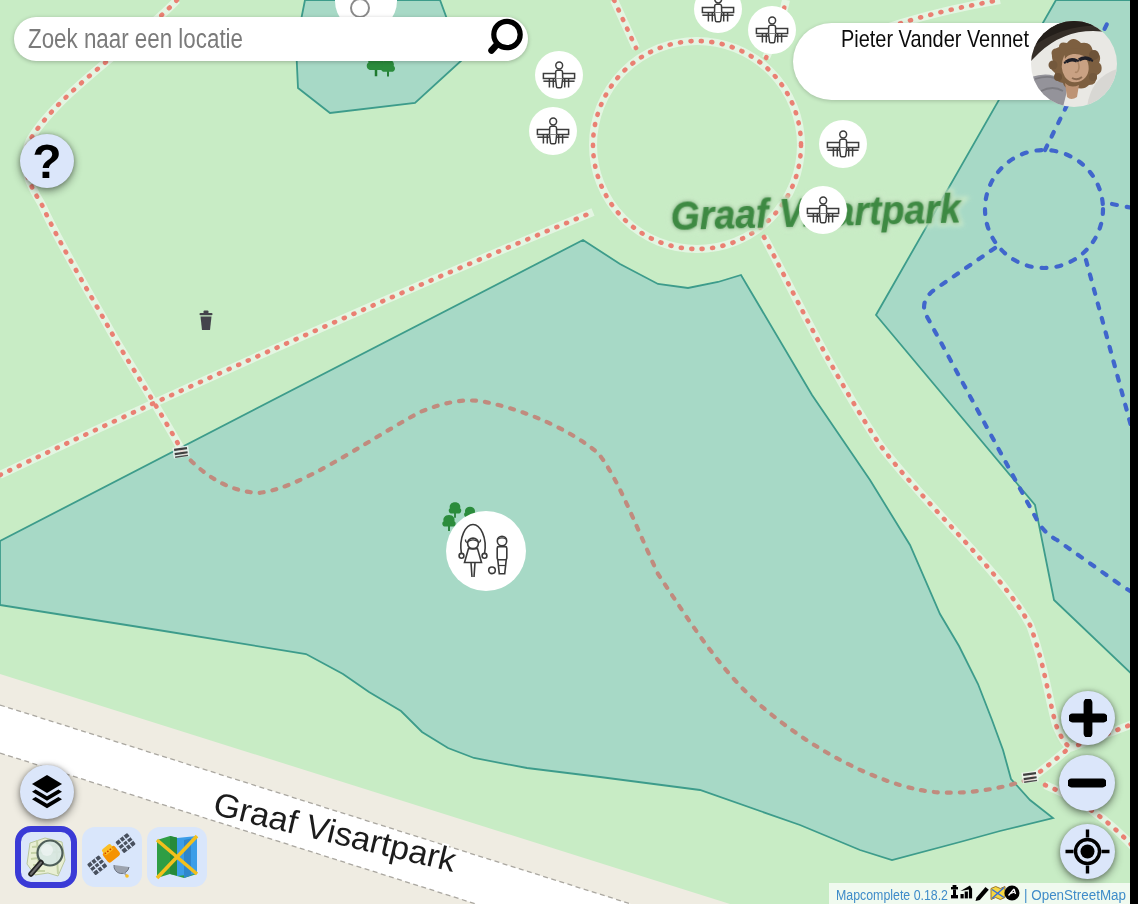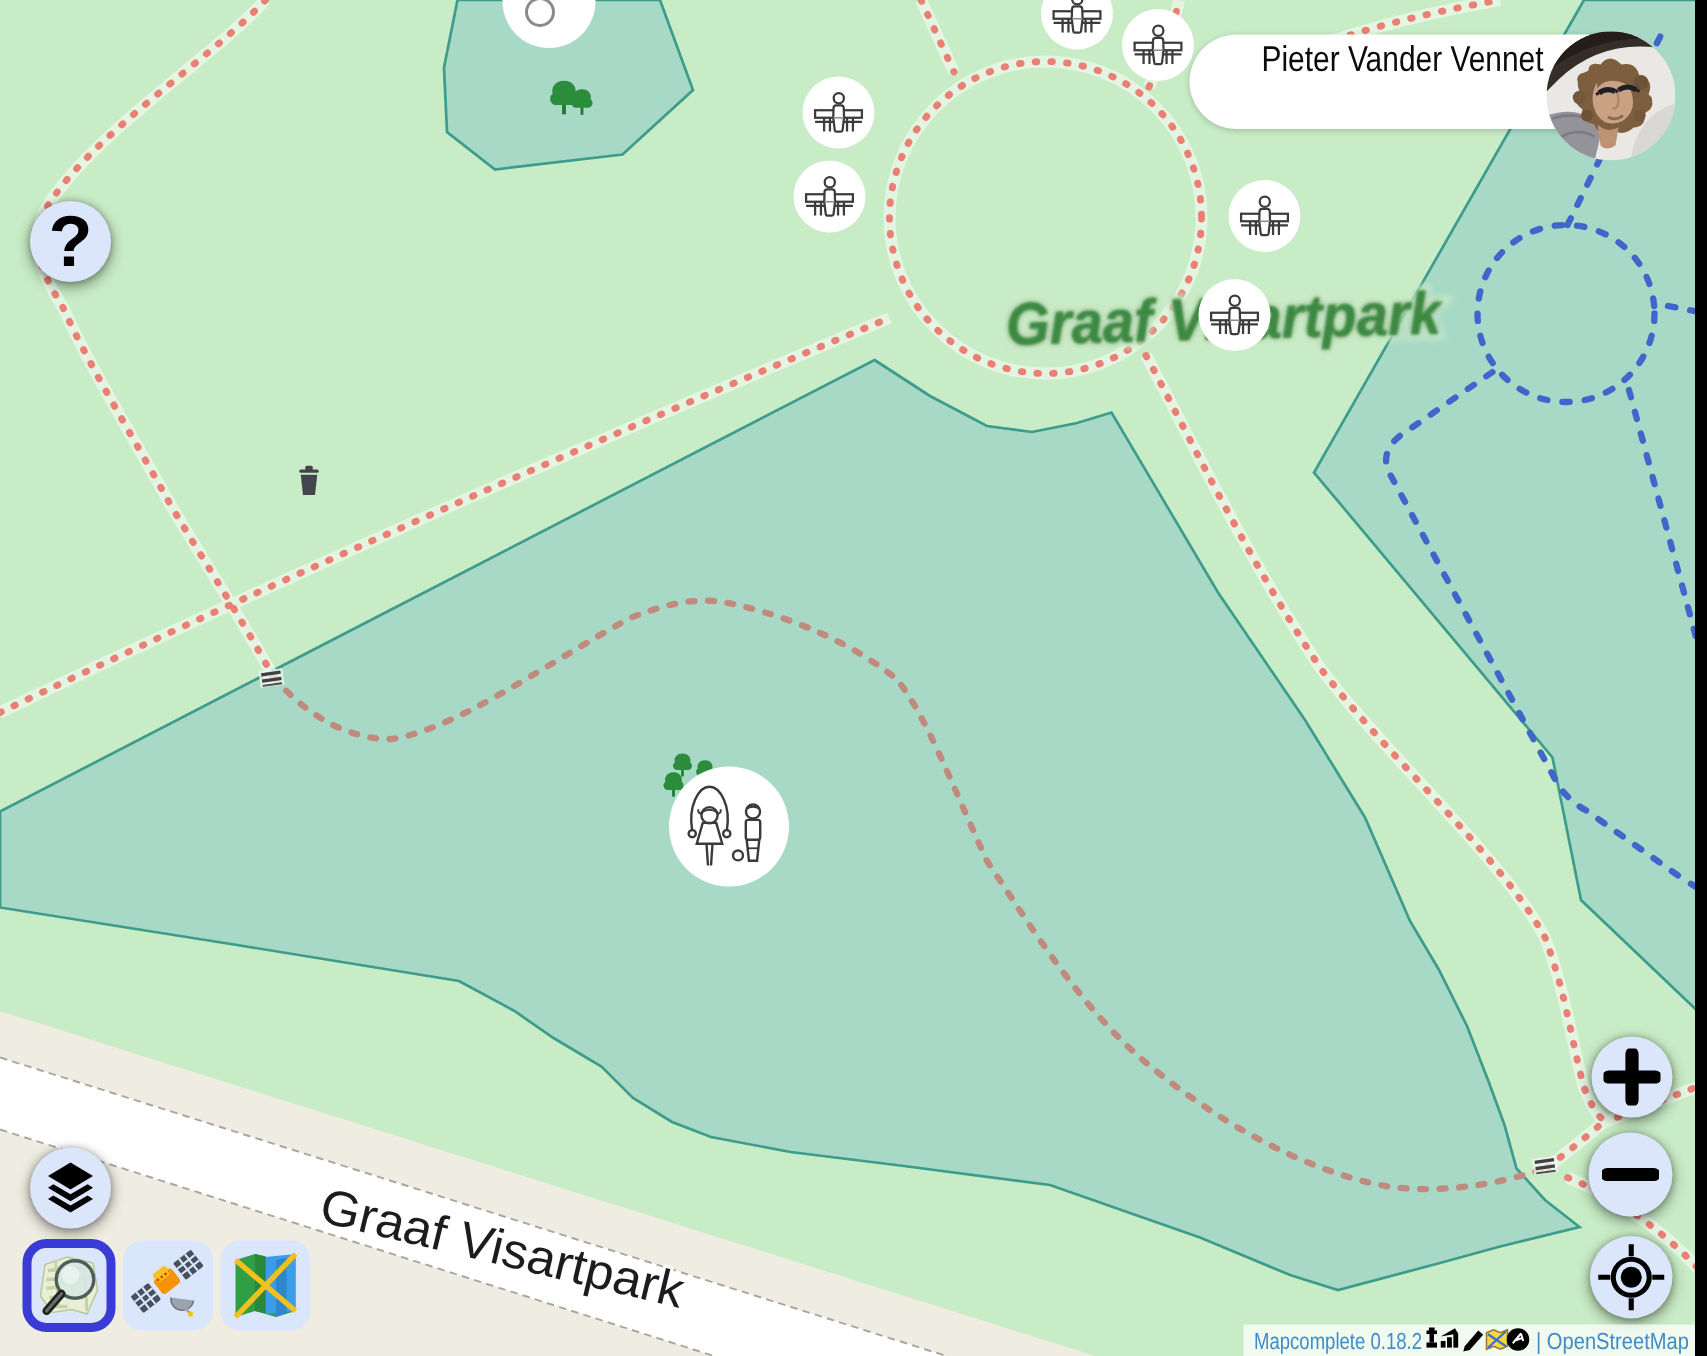--- a/index.html
+++ b/index.html
@@ -148,26 +148,37 @@
       <circle cx="16" cy="-10" r="4.7"></circle>
       <path d="M 11.6 -11.8 q 4.4 -2.6 8.8 0" stroke-width="1.3"></path>
       <rect x="11.2" y="-4.4" width="9.6" height="13.2" rx="1.6"></rect>
       <path d="M 11.8 8.8 L 13.3 22.8 L 18.7 22.8 L 20.2 8.8"></path>
       <path d="M 12.6 14.5 L 19.4 14.5" stroke-width="1.2"></path>
       <circle cx="6" cy="19.3" r="3.3"></circle>
     </g>
   </g>
 </svg>
 
+<div style="position:absolute;left:14px;top:17px;width:514px;height:44px;background:#fff;border-radius:22px;box-shadow:0 1px 4px rgba(0,0,0,.25);">
+
+  <svg width="300" height="44" viewBox="0 0 300 44" style="position:absolute;left:0;top:0;">
+        <text x="14" y="31" font-size="27" fill="#7b7b7b" textLength="215" lengthAdjust="spacingAndGlyphs">Zoek naar een locatie</text>
+      </svg>
+
+  <svg width="44" height="44" viewBox="0 0 44 44" style="position:absolute;right:4px;top:0px;">
+    <circle cx="27" cy="17.5" r="13.2" stroke="#000" stroke-width="5.2" fill="none"></circle>
+    <path d="M 17 27.5 L 11.5 33.5" stroke="#000" stroke-width="6.5" stroke-linecap="round"></path>
+  </svg>
+</div>
 
 <div class="btn-circle" style="left:20px;top:134px;width:54px;height:54px;">
   <span style="font-size:48px;font-weight:900;color:#000;">?</span>
 </div>
 
-<div style="position:absolute;left:793px;top:23px;width:304px;height:63px;background:#fff;border-radius:41px;box-shadow:0 1px 4px rgba(0,0,0,.2);">
+<div style="position:absolute;left:793px;top:23px;width:304px;height:77px;background:#fff;border-radius:41px;box-shadow:0 1px 4px rgba(0,0,0,.2);">
 
   <svg width="304" height="32" viewBox="0 0 304 32" style="position:absolute;left:0;top:0px;">
         <text x="48" y="24" font-size="24" fill="#0b0b0b" textLength="188" lengthAdjust="spacingAndGlyphs">Pieter Vander Vennet</text>
       </svg>
 
 </div>
 
 <svg width="86" height="86" viewBox="0 0 86 86" style="position:absolute;left:1031px;top:21px;">
   <defs>
         <clipPath id="avclip">

